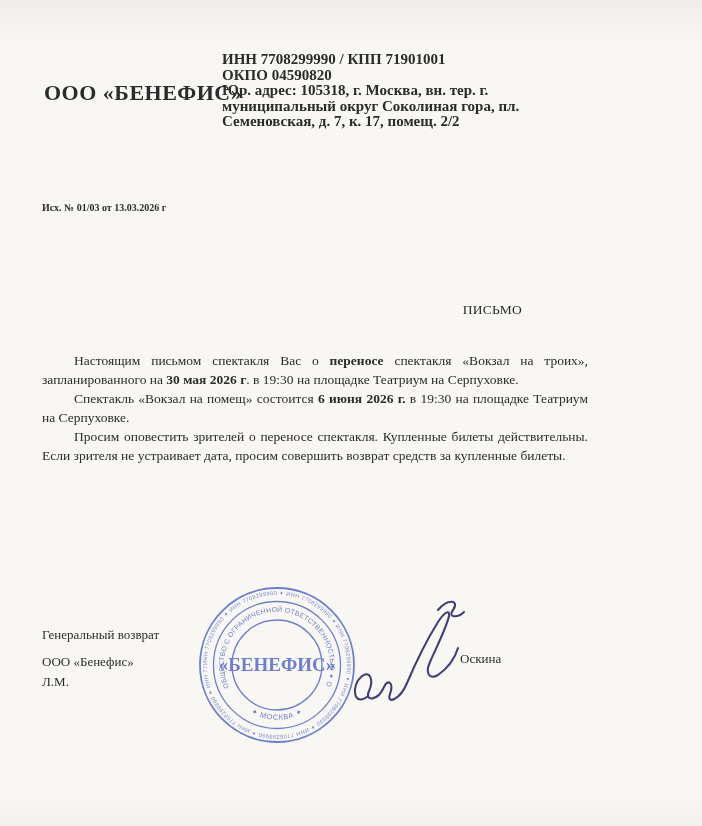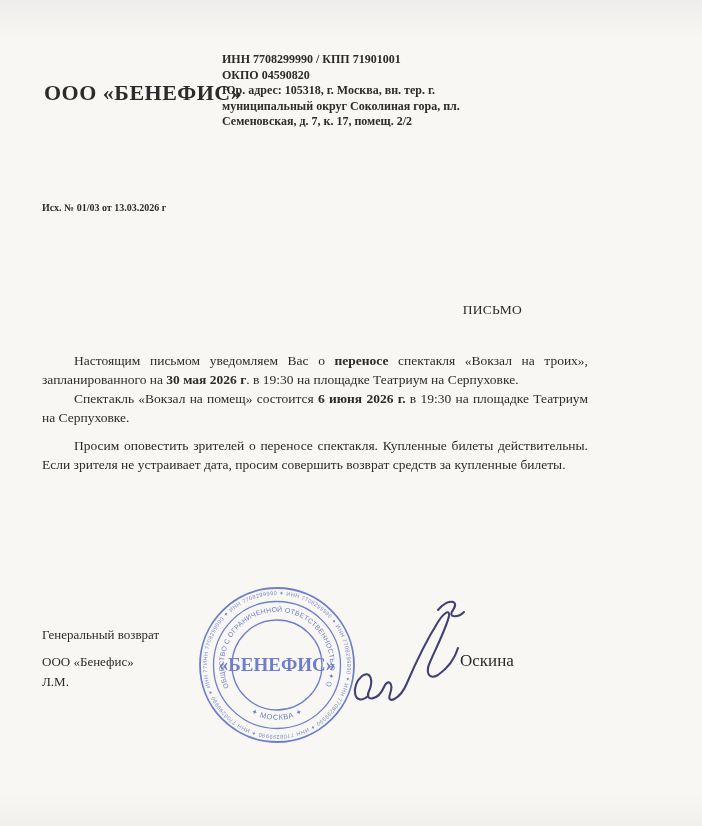--- a/index.html
+++ b/index.html
@@ -19,21 +19,21 @@
     left: 44px; top: 80px;
     font-size: 22px;
     font-weight: bold;
     letter-spacing: 0.5px;
     white-space: nowrap;
   }
   .requisites {
     position: absolute;
     left: 222px; top: 52px;
     width: 240px;
-    font-size: 12px;
+    font-size: 15px;
     font-weight: bold;
     line-height: 15.5px;
   }
   .requisites div { white-space: nowrap; }
   .ref-line {
     position: absolute;
     left: 42px; top: 202px;
     font-size: 10px;
     font-weight: bold;
     white-space: nowrap;
@@ -51,34 +51,34 @@
     left: 42px; top: 351px;
     width: 546px;
     font-size: 13.5px;
     line-height: 19px;
     text-align: justify;
   }
   .letter-body p {
     margin: 0;
     text-indent: 32px;
   }
-  .letter-body p.gap-above { margin-top: 9px; }
+  .letter-body p.gap-above { margin-top: 0; }
   .b { font-weight: bold; }
   .footer-left {
     position: absolute;
     left: 42px; top: 626px;
     font-size: 13px;
     line-height: 18px;
   }
   .footer-left .line1 { margin-bottom: 9px; }
   .footer-left .line2 { margin-bottom: 2px; }
   .signer-name {
     position: absolute;
     left: 460px; top: 651px;
-    font-size: 17px;
+    font-size: 13px;
   }
   .stamp-svg {
     position: absolute;
     left: 192px; top: 580px;
     width: 170px; height: 170px;
     opacity: 0.88;
   }
   .signature-svg {
     position: absolute;
     left: 350px; top: 588px;
@@ -98,21 +98,21 @@
     <div>Юр. адрес: 105318, г. Москва, вн. тер. г.</div>
     <div>муниципальный округ Соколиная гора, пл.</div>
     <div>Семеновская, д. 7, к. 17, помещ. 2/2</div>
   </div>
 
   <div class="ref-line">Исх. № 01/03 от 13.03.2026 г</div>
 
   <div class="letter-title">ПИСЬМО</div>
 
   <div class="letter-body">
-    <p><span>Настоящим письмом уведомляем Вас о </span><span class="b">переносе</span><span> спектакля «Вокзал на троих», запланированного на </span><span class="b">30 мая 2026 г</span><span>. в 19:30 на площадке Театриум на Серпуховке.</span></p>
+    <p><span>Настоящим письмом спектакля Вас о </span><span class="b">переносе</span><span> спектакля «Вокзал на троих», запланированного на </span><span class="b">30 мая 2026 г</span><span>. в 19:30 на площадке Театриум на Серпуховке.</span></p>
     <p><span>Спектакль «Вокзал на помещ» состоится </span><span class="b">6 июня 2026 г.</span><span> в 19:30 на площадке Театриум на Серпуховке.</span></p>
     <p class="gap-above">Просим оповестить зрителей о переносе спектакля. Купленные билеты действительны. Если зрителя не устраивает дата, просим совершить возврат средств за купленные билеты.</p>
   </div>
 
   <div class="footer-left">
     <div class="line1">Генеральный возврат</div>
     <div class="line2">ООО «Бенефис»</div>
     <div class="line3">Л.М.</div>
   </div>
 

